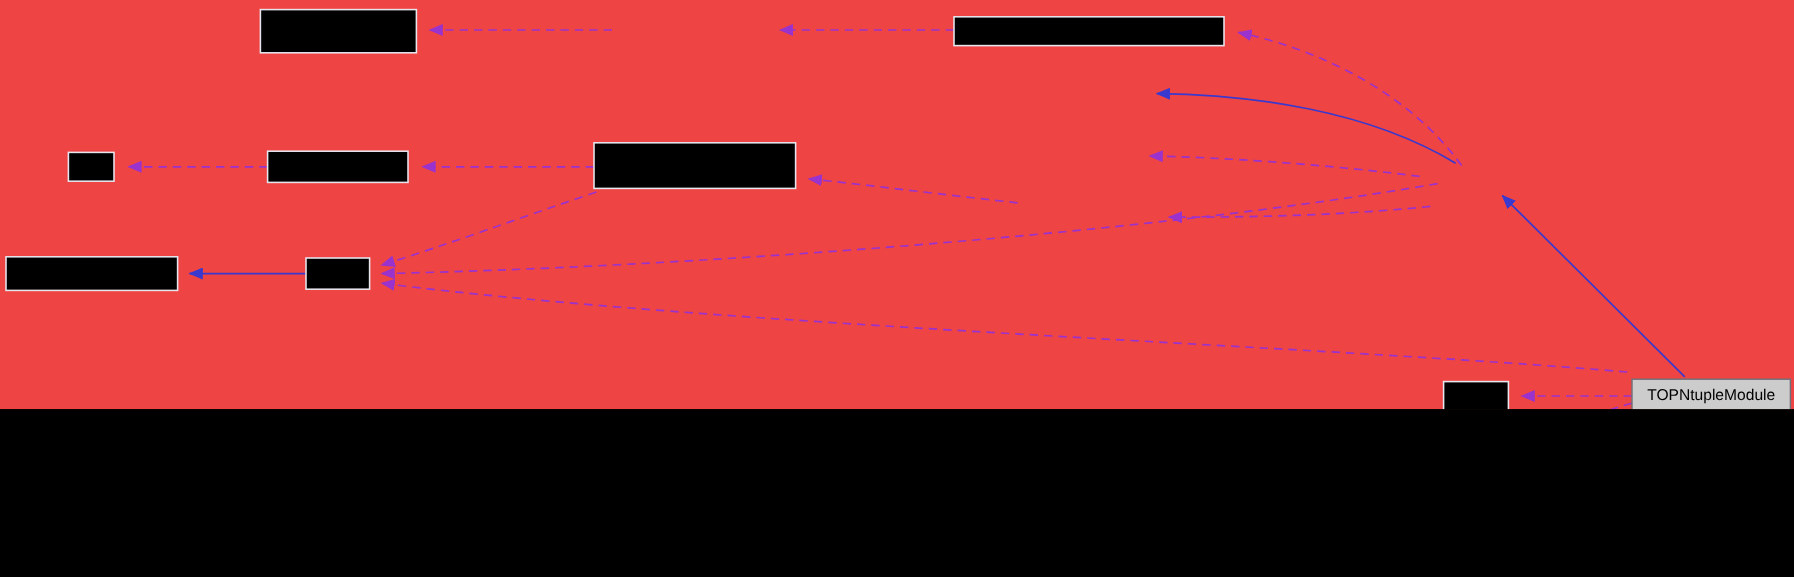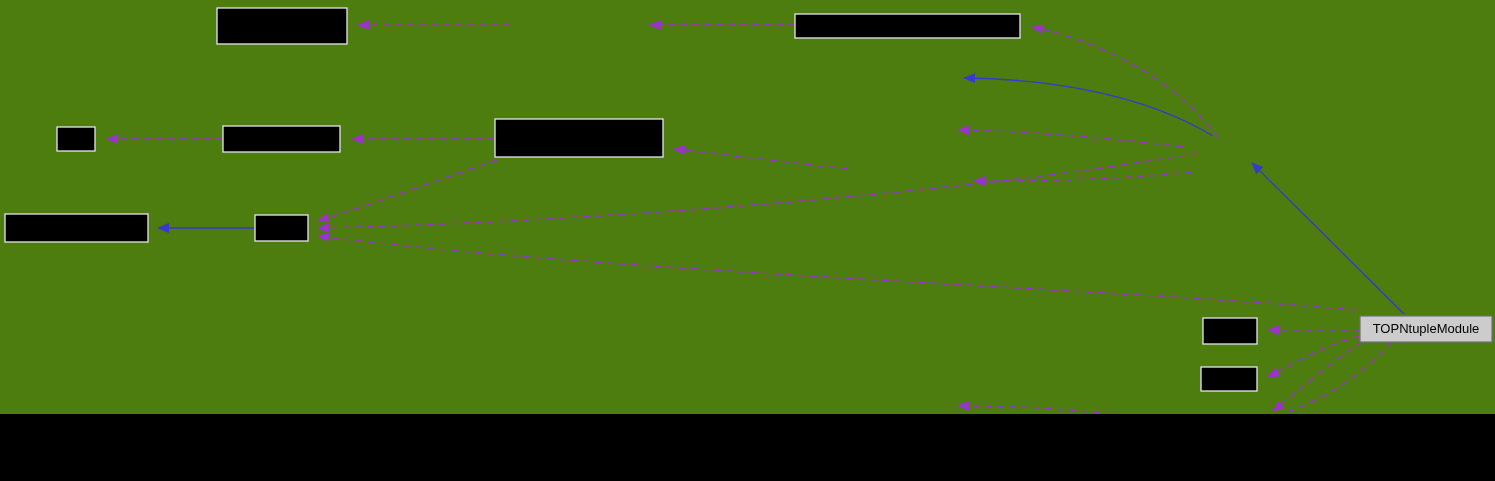--- a/index.html
+++ b/index.html
@@ -3,22 +3,22 @@
 <meta charset="utf-8">
 <style>
   html, body {
     margin: 0;
     padding: 0;
     background: #000000;
   }
   .stage {
     position: relative;
     width: 1495px;
-    height: 414px;
-    background: #4d7c0f;
+    height: 341px;
+    background: #ef4444;
     overflow: hidden;
   }
   svg { display: block; }
   .node {
     fill: #000000;
     stroke: #e6e6ee;
     stroke-width: 1.3;
   }
   .node-hl {
     fill: #cccccc;

